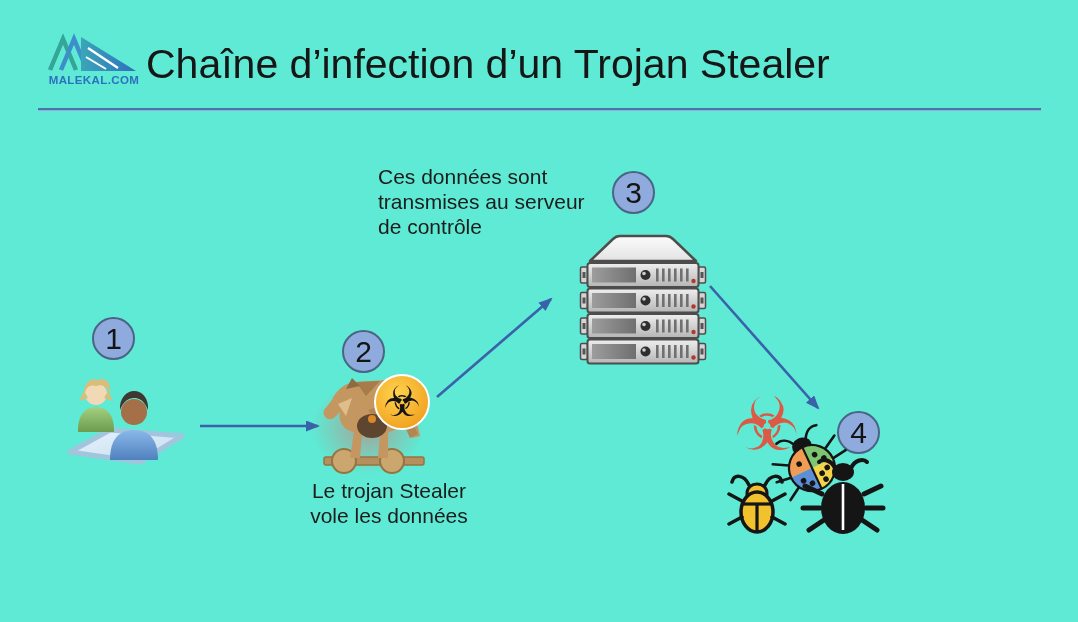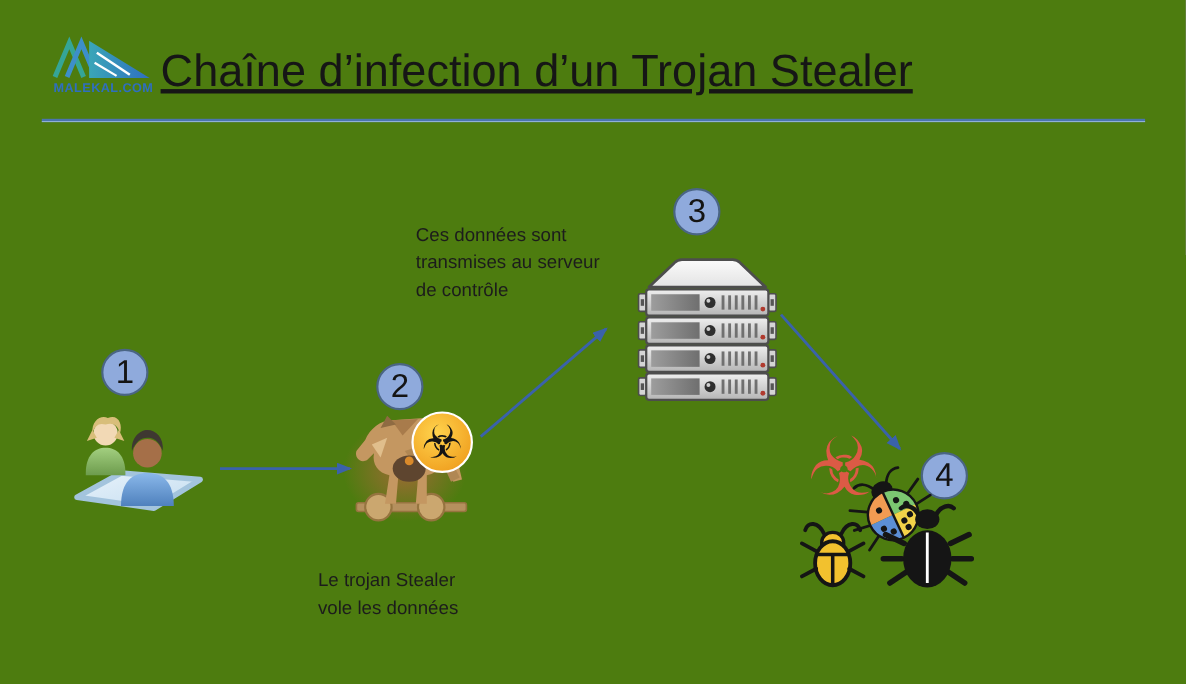--- a/index.html
+++ b/index.html
@@ -1,34 +1,33 @@
 <!DOCTYPE html>
 <html><head>
 <meta charset="utf-8">
 <style>
   * { margin: 0; padding: 0; box-sizing: border-box; }
   html,body { background:#888; }
   #canvas {
     position: relative;
     width: 1078px; height: 622px;
     margin: 0 auto;
-    background: #4d7c0f;
+    background: #5eead4;
     overflow: hidden;
     font-family: "Liberation Sans", sans-serif;
     color: #1c1c1c;
   }
   .abs { position: absolute; }
 
   
   #title {
     left: 146px; top: 41px;
     font-size: 41px;
     color: #161616;
     white-space: nowrap;
-    text-decoration: underline;
   }
   #divider {
     left: 38px; top: 108px;
     width: 1003px; height: 3px;
     background: #4a74ae;
     border-bottom: 1px solid #8fb0d8;
   }
 
   
   .step-circle {
@@ -39,28 +38,27 @@
     display: flex; align-items: center; justify-content: center;
     font-size: 30px; color: #141414;
   }
   #circle-1 { left: 92px;  top: 317px; }
   #circle-2 { left: 342px; top: 330px; }
   #circle-3 { left: 612px; top: 171px; }
   #circle-4 { left: 837px; top: 411px; }
 
   
   .caption {
-    font-size: 17px;
+    font-size: 21px;
     line-height: 25px;
     white-space: pre-line;
     color: #1c1c1c;
-    margin-top: 37px;
   }
   #text-step1 { left: 28px;  top: 473px; width: 230px; }
-  #text-step2 { left: 289px; top: 478px; width: 200px; }
+  #text-step2 { left: 289px; top: 478px; width: 200px; text-align: center; }
   #text-step3 { left: 378px; top: 164px; width: 235px; }
   #text-step4 { left: 741px; top: 241px; width: 310px; }
 
   
   #icon-users  { left: 64px;  top: 372px; }
   #icon-trojan { left: 308px; top: 370px; }
   #icon-server { left: 579px; top: 233px; }
   #icon-bugs   { left: 720px; top: 388px; }
   #logo        { left: 46px;  top: 26px; }
 

